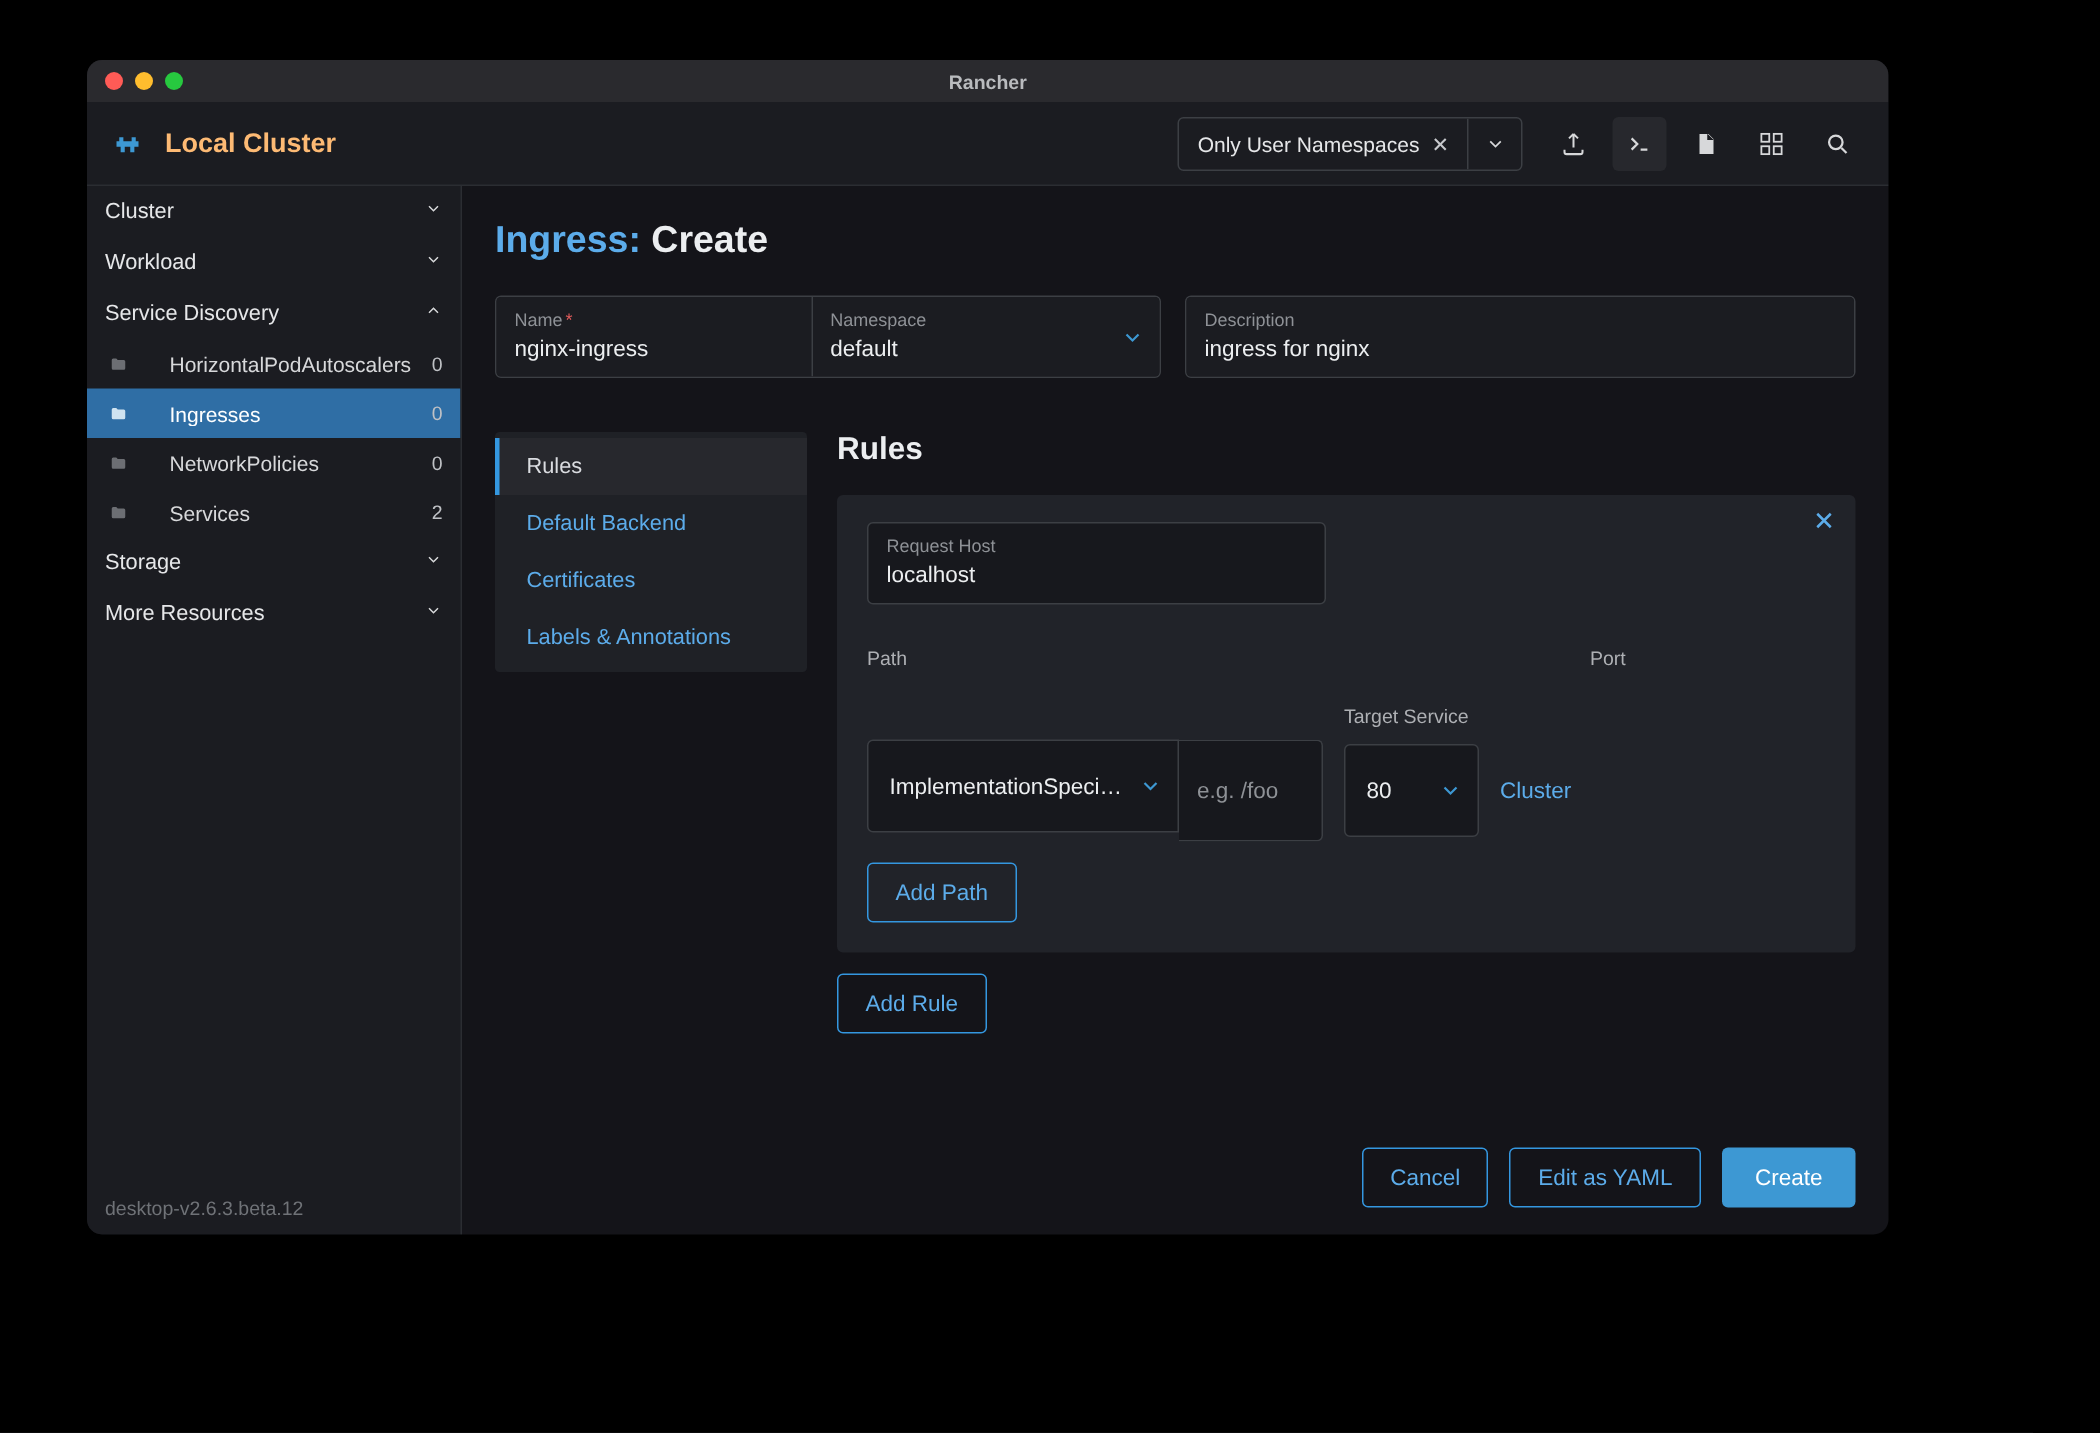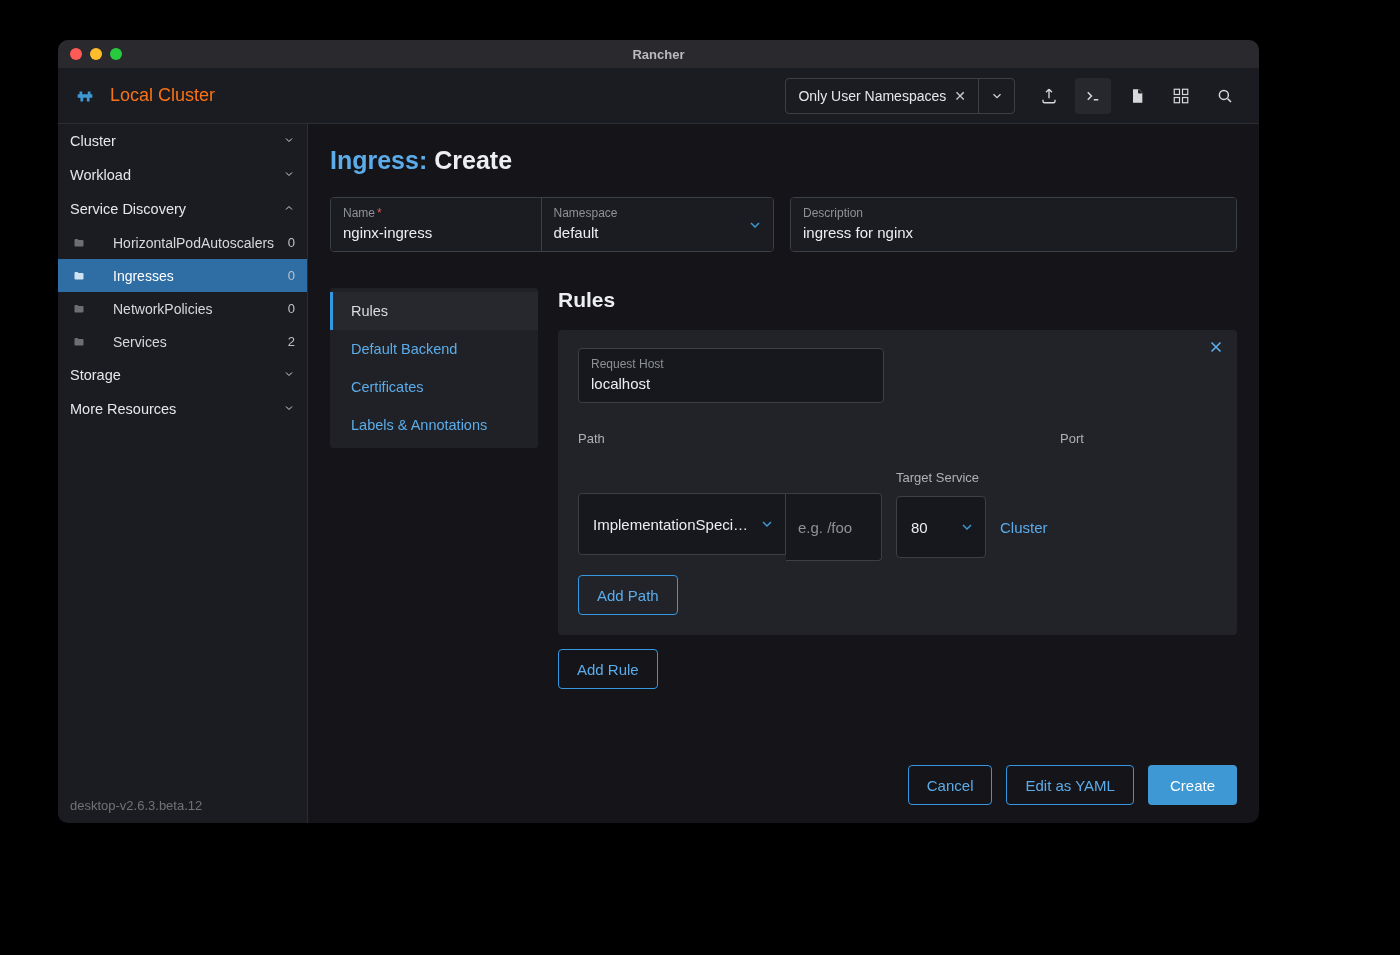--- a/index.html
+++ b/index.html
@@ -75,21 +75,21 @@
   .app-header {
     height: 56px;
     background: var(--bg-header);
     display: flex;
     align-items: center;
     padding: 0 12px;
     border-bottom: 1px solid var(--border-soft);
     flex: 0 0 auto;
   }
   .logo { width: 30px; height: 30px; margin-right: 10px; display:flex; align-items:center; justify-content:center;}
-  .cluster-name { font-size: 18px; font-weight: 400; color: #f97316; }
+  .cluster-name { font-size: 18px; font-weight: 700; color: #fdba74; }
   .header-spacer { flex: 1; }
   .ns-wrap { display:flex; border:1px solid var(--border); border-radius:4px; overflow:hidden; margin-right: 12px;}
   .ns-chip {
     display: flex; align-items: center;
     padding: 0 12px; height: 34px;
     font-size: 14px; color: #e6e7e9;
   }
   .ns-close { color: #c7c9cd; margin-left: 8px; font-size: 14px; cursor:pointer;}
   .ns-dd {
     width: 36px; display:flex; align-items:center; justify-content:center;

